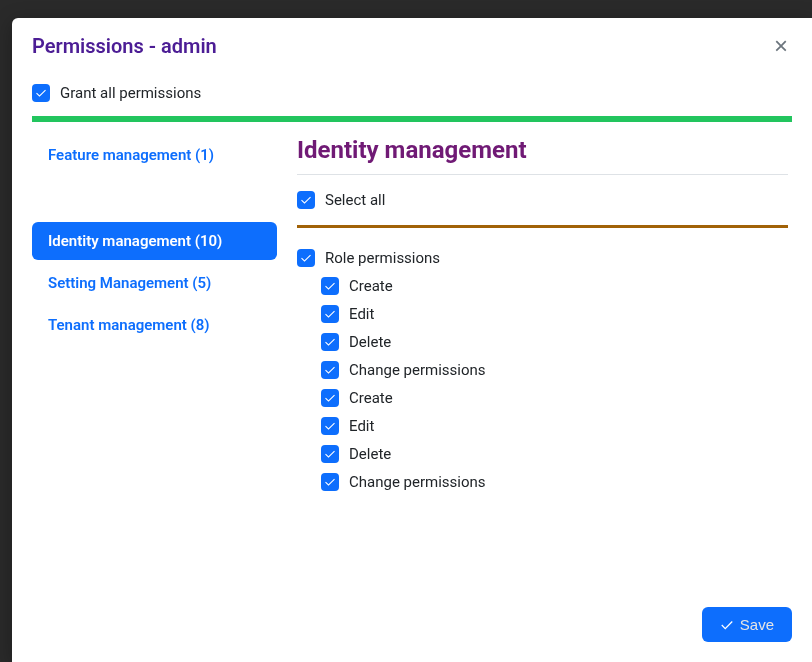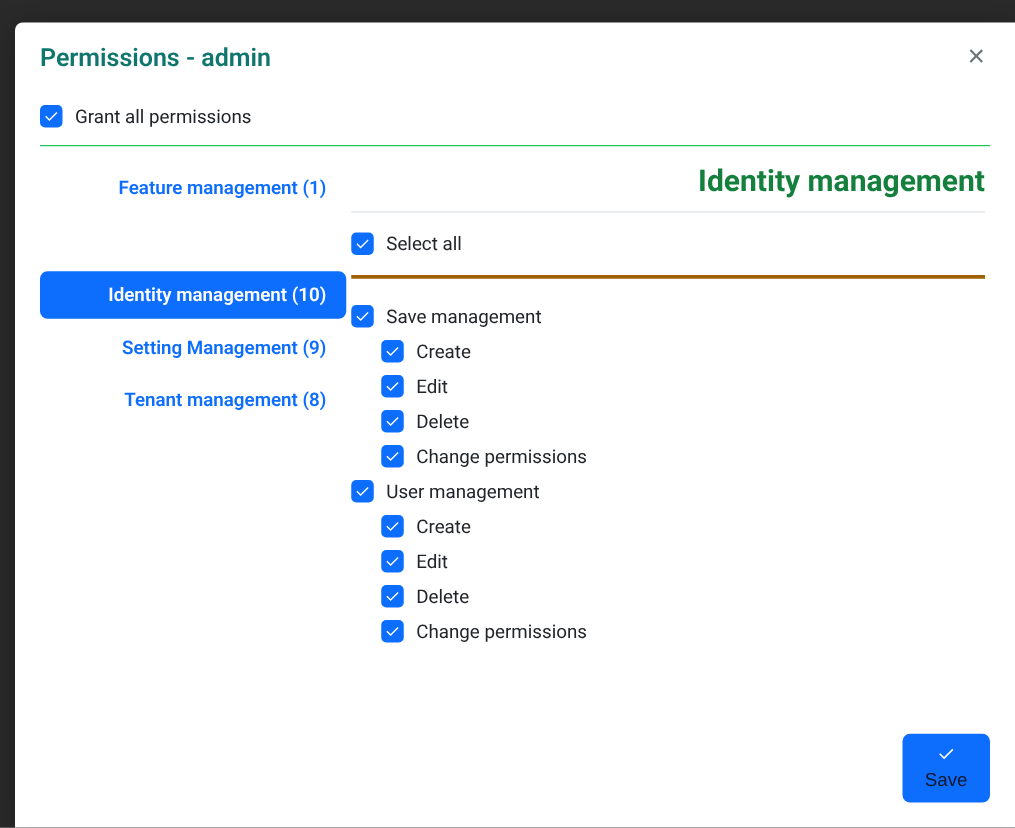--- a/index.html
+++ b/index.html
@@ -34,47 +34,46 @@
     }
     .modal-header {
       display: flex;
       justify-content: space-between;
       align-items: center;
       padding: 16px 20px;
     }
     .modal-title {
       font-size: 20px;
       font-weight: 600;
-      color: #0f766e;
+      color: #4c1d95;
     }
     .close-btn {
       background: none;
       border: none;
       font-size: 24px;
       color: #6c757d;
       cursor: pointer;
       line-height: 1;
       padding: 0 4px;
     }
     .modal-body {
       flex: 1;
       padding: 0 20px;
       overflow: auto;
     }
     .grant-all-row {
       display: flex;
       align-items: center;
       padding: 10px 0 14px 0;
-      border-bottom: 1px solid #22c55e;
+      border-bottom: 6px solid #22c55e;
     }
     .content-row {
       display: flex;
-      gap: 4px;
+      gap: 20px;
       padding-top: 14px;
-      text-align: right;
     }
     .nav-pills {
       width: 245px;
       flex-shrink: 0;
     }
     .nav-item {
       display: block;
       padding: 10px 16px;
       border-radius: 6px;
       color: #0d6efd;
@@ -88,21 +87,21 @@
       color: #fff;
       margin-top: 48px;
     }
     .main-panel {
       flex: 1;
       padding-right: 4px;
     }
     .panel-title {
       font-size: 24px;
       font-weight: 700;
-      color: #15803d;
+      color: #701a75;
       padding-bottom: 10px;
       border-bottom: 1px solid #dee2e6;
     }
     .select-all-row {
       padding: 16px 0;
       border-bottom: 3px solid #a16207;
       display: flex;
       align-items: center;
     }
     .perm-tree {
@@ -149,22 +148,21 @@
       display: inline-flex;
       align-items: center;
       gap: 6px;
     }
     .btn-secondary {
       background: #6c757d;
       color: #fff;
     }
     .btn-primary {
       background: #0d6efd;
-      color: #0f172a;
-      flex-direction: column;
+      color: #e5e5e5;
     }
     .btn-primary svg {
       width: 14px;
       height: 14px;
     }
     .label-text {
       color: #212529;
       font-size: 15px;
     }
   </style>
@@ -188,21 +186,21 @@
             <path fill="#fff" d="M13.5 3.5L6 11 2.5 7.5l-1 1L6 13l8.5-8.5z"></path>
           </svg>
       </span>
       <span class="label-text">Grant all permissions</span>
     </div>
 
     <div class="content-row">
       <div class="nav-pills" id="nav-pills">
           <div class="nav-item"><span>Feature management (1)</span></div>
           <div class="nav-item active"><span>Identity management (10)</span></div>
-          <div class="nav-item"><span>Setting Management (9)</span></div>
+          <div class="nav-item"><span>Setting Management (5)</span></div>
           <div class="nav-item"><span>Tenant management (8)</span></div>
         </div>
 
       <div class="main-panel">
         <h3 class="panel-title">Identity management</h3>
 
         <div class="select-all-row">
           <span class="checkbox">
             <svg viewBox="0 0 16 16">
                 <path fill="#fff" d="M13.5 3.5L6 11 2.5 7.5l-1 1L6 13l8.5-8.5z"></path>
@@ -211,21 +209,21 @@
           <span class="label-text">Select all</span>
         </div>
 
         <div class="perm-tree" id="perm-tree">
             <div class="perm-item">
               <span class="checkbox">
                 <svg viewBox="0 0 16 16">
                   <path fill="#fff" d="M13.5 3.5L6 11 2.5 7.5l-1 1L6 13l8.5-8.5z"></path>
                 </svg>
               </span>
-              <span class="label-text">Save management</span>
+              <span class="label-text">Role permissions</span>
             </div>
             <div class="perm-item level-1">
               <span class="checkbox">
                 <svg viewBox="0 0 16 16">
                   <path fill="#fff" d="M13.5 3.5L6 11 2.5 7.5l-1 1L6 13l8.5-8.5z"></path>
                 </svg>
               </span>
               <span class="label-text">Create</span>
             </div>
             <div class="perm-item level-1">
@@ -244,28 +242,20 @@
               </span>
               <span class="label-text">Delete</span>
             </div>
             <div class="perm-item level-1">
               <span class="checkbox">
                 <svg viewBox="0 0 16 16">
                   <path fill="#fff" d="M13.5 3.5L6 11 2.5 7.5l-1 1L6 13l8.5-8.5z"></path>
                 </svg>
               </span>
               <span class="label-text">Change permissions</span>
-            </div>
-            <div class="perm-item">
-              <span class="checkbox">
-                <svg viewBox="0 0 16 16">
-                  <path fill="#fff" d="M13.5 3.5L6 11 2.5 7.5l-1 1L6 13l8.5-8.5z"></path>
-                </svg>
-              </span>
-              <span class="label-text">User management</span>
             </div>
             <div class="perm-item level-1">
               <span class="checkbox">
                 <svg viewBox="0 0 16 16">
                   <path fill="#fff" d="M13.5 3.5L6 11 2.5 7.5l-1 1L6 13l8.5-8.5z"></path>
                 </svg>
               </span>
               <span class="label-text">Create</span>
             </div>
             <div class="perm-item level-1">

